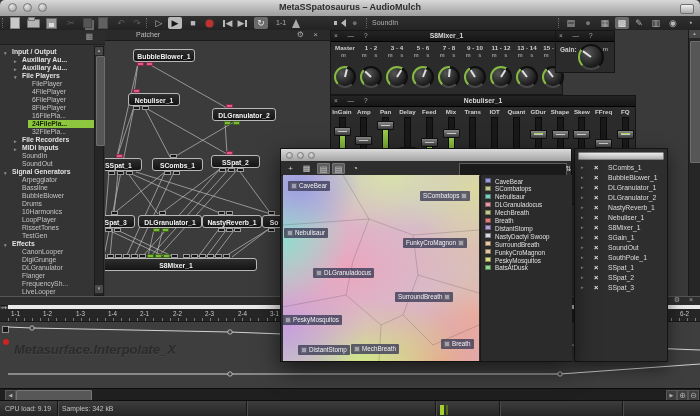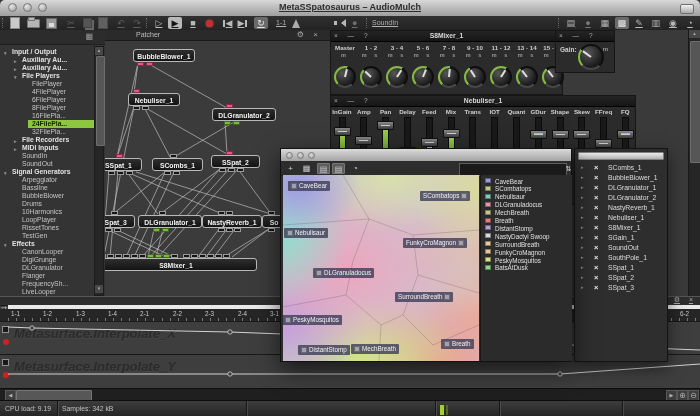--- a/index.html
+++ b/index.html
@@ -1,18 +1,18 @@
 <!DOCTYPE html>
 <html><head>
 <meta charset="utf-8">
 <style>
   html,body{margin:0;padding:0;background:#222;}
   #app{position:relative;width:700px;height:416px;background:#3a3a3a;overflow:hidden;
        font-family:"Liberation Sans",sans-serif;-webkit-font-smoothing:antialiased;}
-  .abs{position:absolute;text-decoration:underline;}
+  .abs{position:absolute;}
   
   #titlebar{left:0;top:0;width:700px;height:16px;background:linear-gradient(#d8d8d8,#9e9e9e);
             border-bottom:1px solid #5a5a5a;border-radius:5px 5px 0 0;}
   .tl{width:9px;height:9px;border-radius:50%;top:3px;background:radial-gradient(circle at 35% 30%,#e6e6e6,#9a9a9a);
       border:1px solid #787878;box-sizing:border-box;}
   #win-title{left:0;right:0;top:2px;text-align:center;font-size:9px;color:#2c2c2c;font-weight:bold;}
   #tb-widget{right:6px;top:4px;width:12px;height:8px;border:1px solid #6f6f6f;border-radius:2px;
              background:linear-gradient(#f0f0f0,#aaa);}
   
   #toolbar{left:0;top:16px;width:700px;height:14px;background:linear-gradient(#303030,#232323);
@@ -98,21 +98,21 @@
   #prop-scroll{left:358px;top:0px;width:12px;height:266px;background:#262626;border-left:1px solid #1a1a1a;}
   
   #autodock{left:0;top:296px;width:700px;height:92px;background:#3e3e3e;border-top:1px solid #555;}
   #auto-head{position:absolute;left:0;top:0;width:700px;height:8px;background:#2e2e2e;border-bottom:1px solid #1c1c1c;}
   #auto-white{position:absolute;left:8px;top:8px;width:692px;height:4px;background:#e9e9e9;}
   #ruler{position:absolute;left:0;top:12px;width:700px;height:12px;background:#262626;border-bottom:1px solid #151515;}
   .rlab{position:absolute;top:1px;font-size:6.3px;color:#c9c9c9;}
   #rticks{position:absolute;left:8px;top:9px;width:692px;height:3px;
           background:repeating-linear-gradient(90deg,#7a7a7a 0 1px,transparent 1px 8.08px);}
   .track{position:absolute;left:0;width:700px;background:#3e3e3e;border-top:1px solid #191919;}
-  .track .tname{position:absolute;left:14px;top:4px;font-size:13px;font-weight:bold;font-style:italic;
+  .track .tname{position:absolute;left:14px;top:20px;font-size:13px;font-weight:bold;font-style:italic;
                 color:#2b2b2b;text-shadow:0 1px 0 rgba(255,255,255,0.05);}
   .tchk{position:absolute;left:2px;width:7px;height:7px;background:#1a1a1a;border:1px solid #8f8f8f;box-sizing:border-box;}
   .trec{position:absolute;left:3px;width:6px;height:6px;border-radius:50%;background:#c22;}
   
   #hscroll{left:0;top:388px;width:700px;height:12px;background:#1f1f1f;border-top:1px solid #0e0e0e;}
   .hs-btn{position:absolute;top:1px;width:9px;height:9px;background:#3e3e3e;border:1px solid #585858;
           color:#b5b5b5;font-size:5px;text-align:center;line-height:9px;}
   #hs-thumb{position:absolute;left:16px;top:1px;width:74px;height:9px;background:#575757;border:1px solid #777;border-radius:1px;}
   #statusbar{left:0;top:400px;width:700px;height:16px;background:linear-gradient(#3d3d3d,#242424);border-top:1px solid #0d0d0d;}
   .scell{position:absolute;top:0;height:16px;border-right:1px solid #161616;box-shadow:1px 0 0 #4b4b4b;}
@@ -586,25 +586,20 @@
         <div class="rlab" style="left: 205px;">2-3</div>
         <div class="rlab" style="left: 238px;">2-4</div>
         <div class="rlab" style="left: 270px;">3-1</div>
         <div class="rlab" style="left: 680px;">6-2</div>
       </div>
     <div class="track" id="trackX" style="top:24px;height:33px">
       <span class="tname">Metasurface.Interpolate_X</span>
       <span class="tchk" style="top:4px"></span>
       <span class="trec" style="top:17px"></span>
     </div>
-    <div class="track" id="trackY" style="top:57px;height:34px">
-      <span class="tname">Metasurface.Interpolate_Y</span>
-      <span class="tchk" style="top:4px"></span>
-      <span class="trec" style="top:17px"></span>
-    </div>
     <svg id="auto-svg" width="700" height="92">
         <polyline points="8,30 32,31 230,35 700,53" fill="none" stroke="#d2d2d2" stroke-width="1"></polyline>
         <circle cx="32" cy="31" r="2.2" fill="#3e3e3e" stroke="#d2d2d2" stroke-width="0.8"></circle>
         <circle cx="230" cy="35" r="2.2" fill="#3e3e3e" stroke="#d2d2d2" stroke-width="0.8"></circle>
         <polyline points="8,77 230,77 560,77 700,67" fill="none" stroke="#d2d2d2" stroke-width="1"></polyline>
         <circle cx="230" cy="77" r="2.2" fill="#3e3e3e" stroke="#d2d2d2" stroke-width="0.8"></circle>
         <circle cx="560" cy="77" r="2.2" fill="#3e3e3e" stroke="#d2d2d2" stroke-width="0.8"></circle>
       </svg>
   </div>
 

